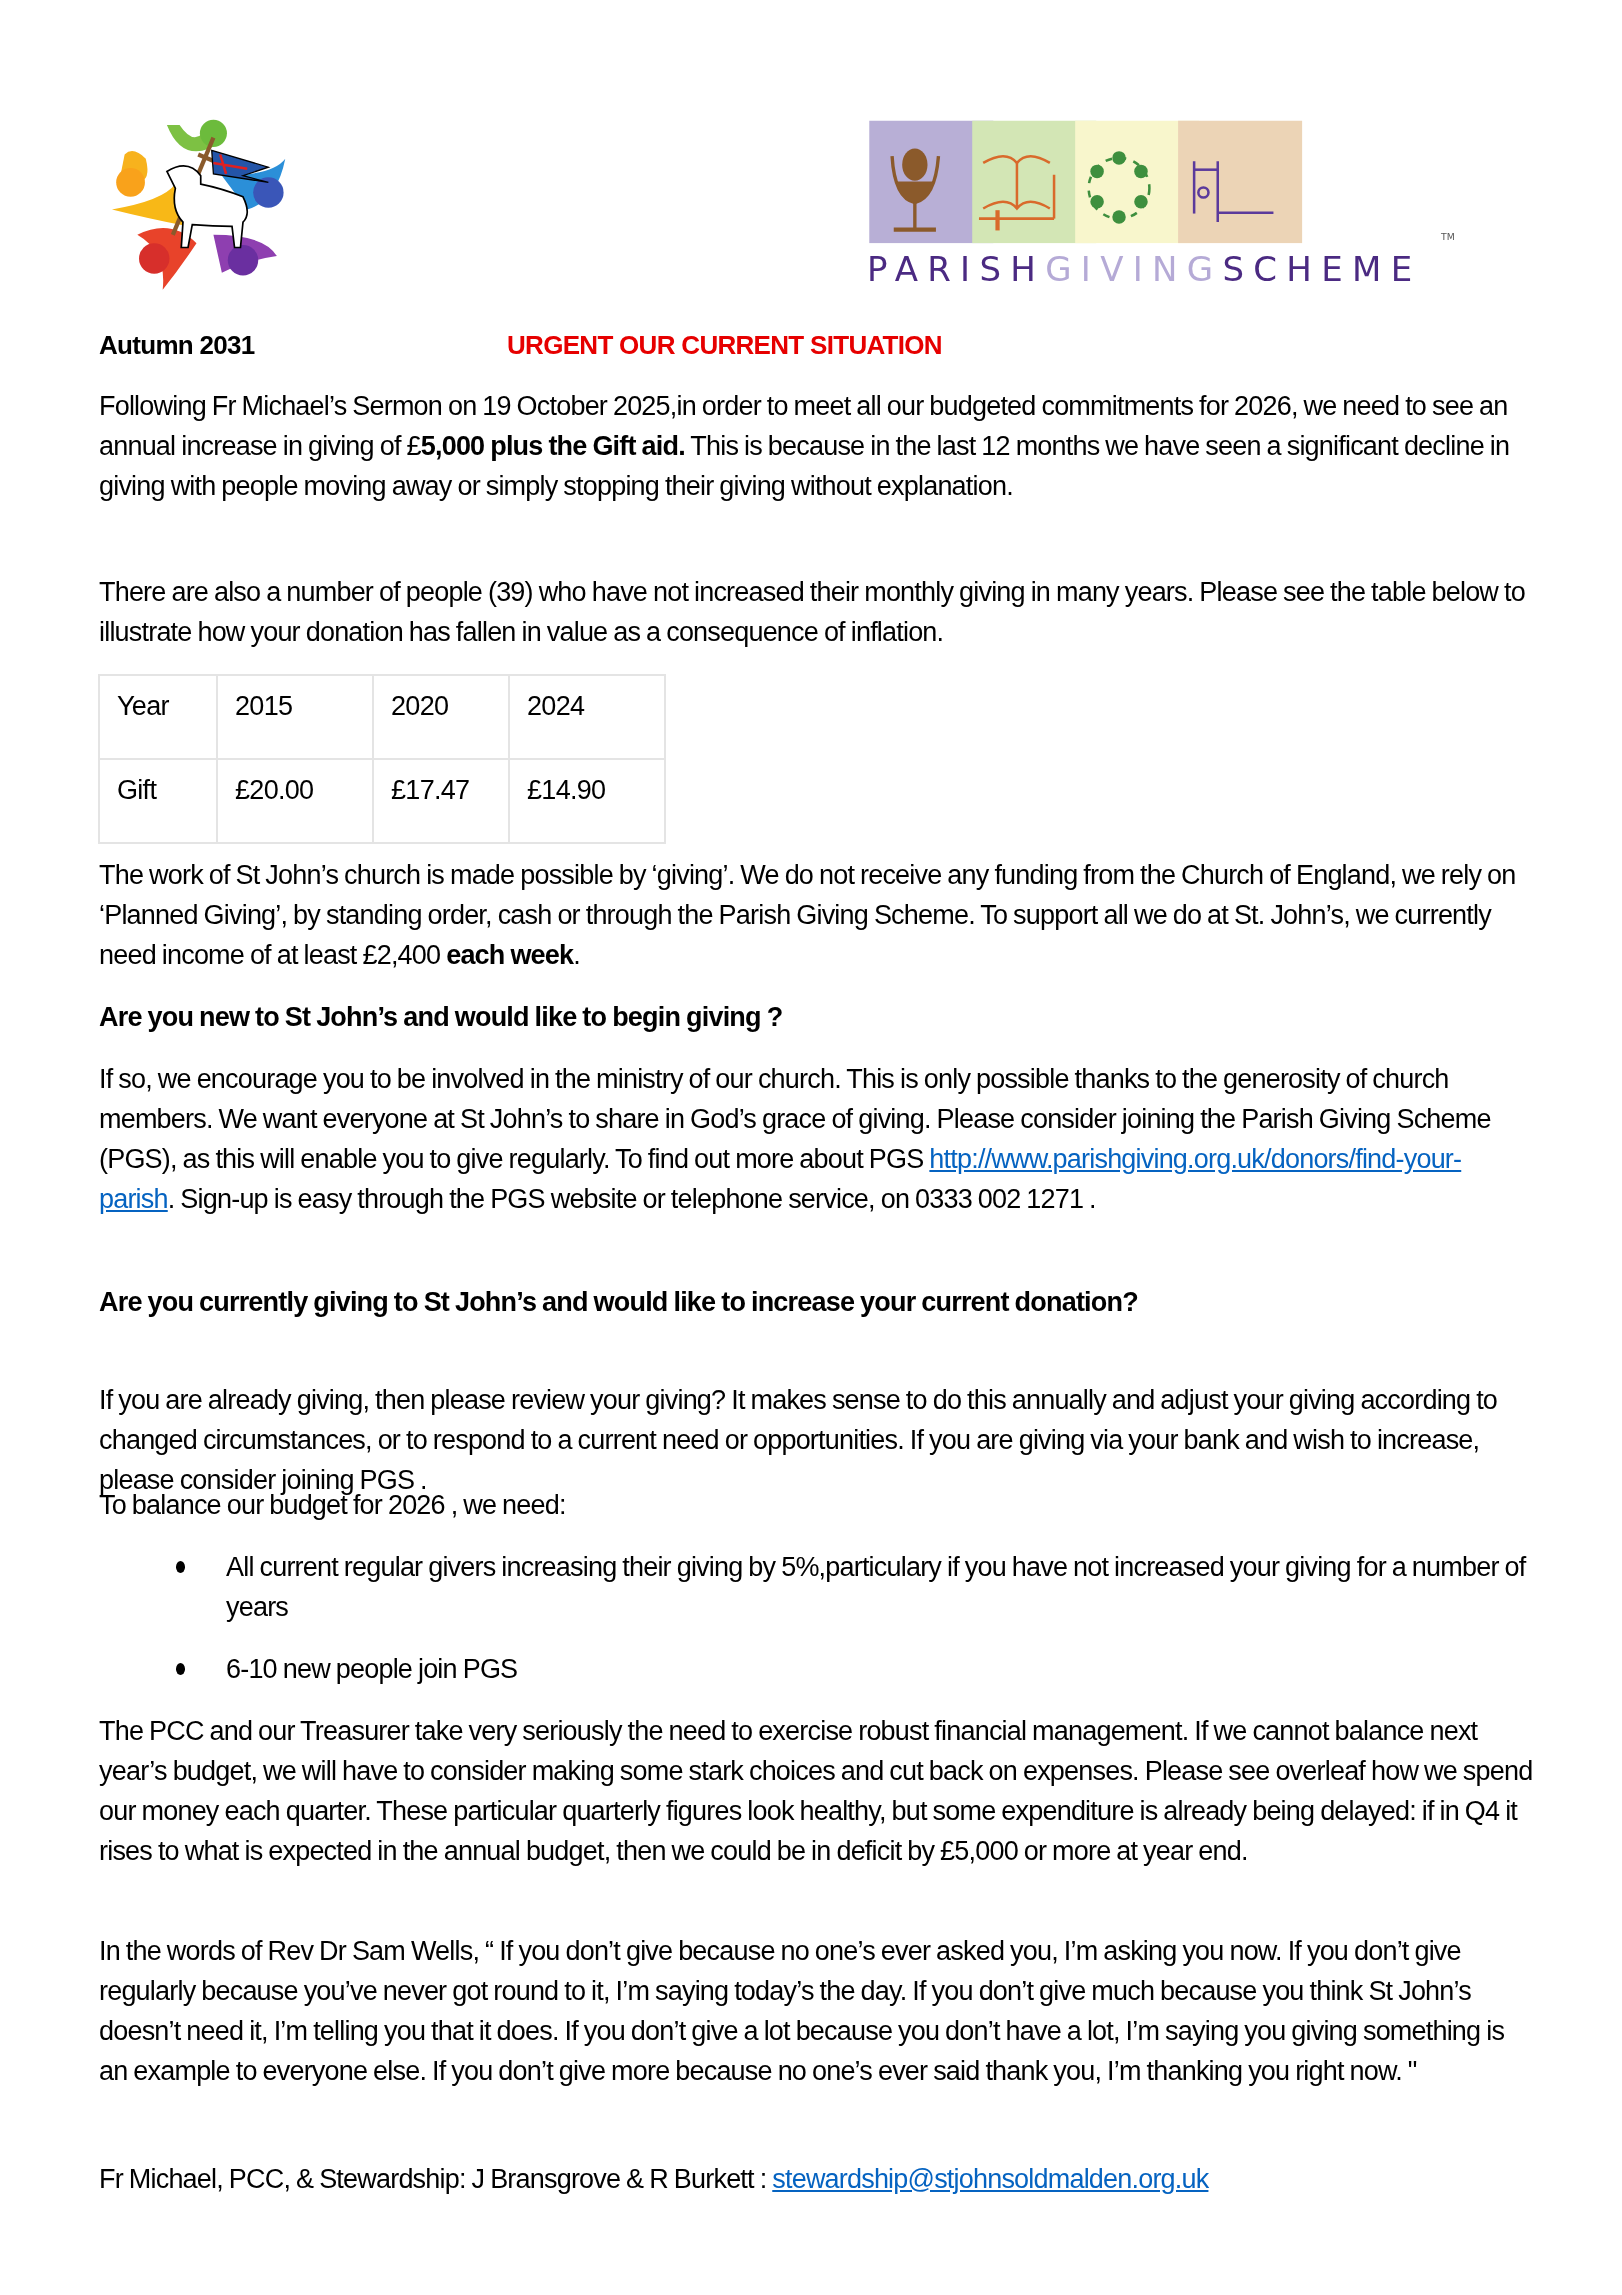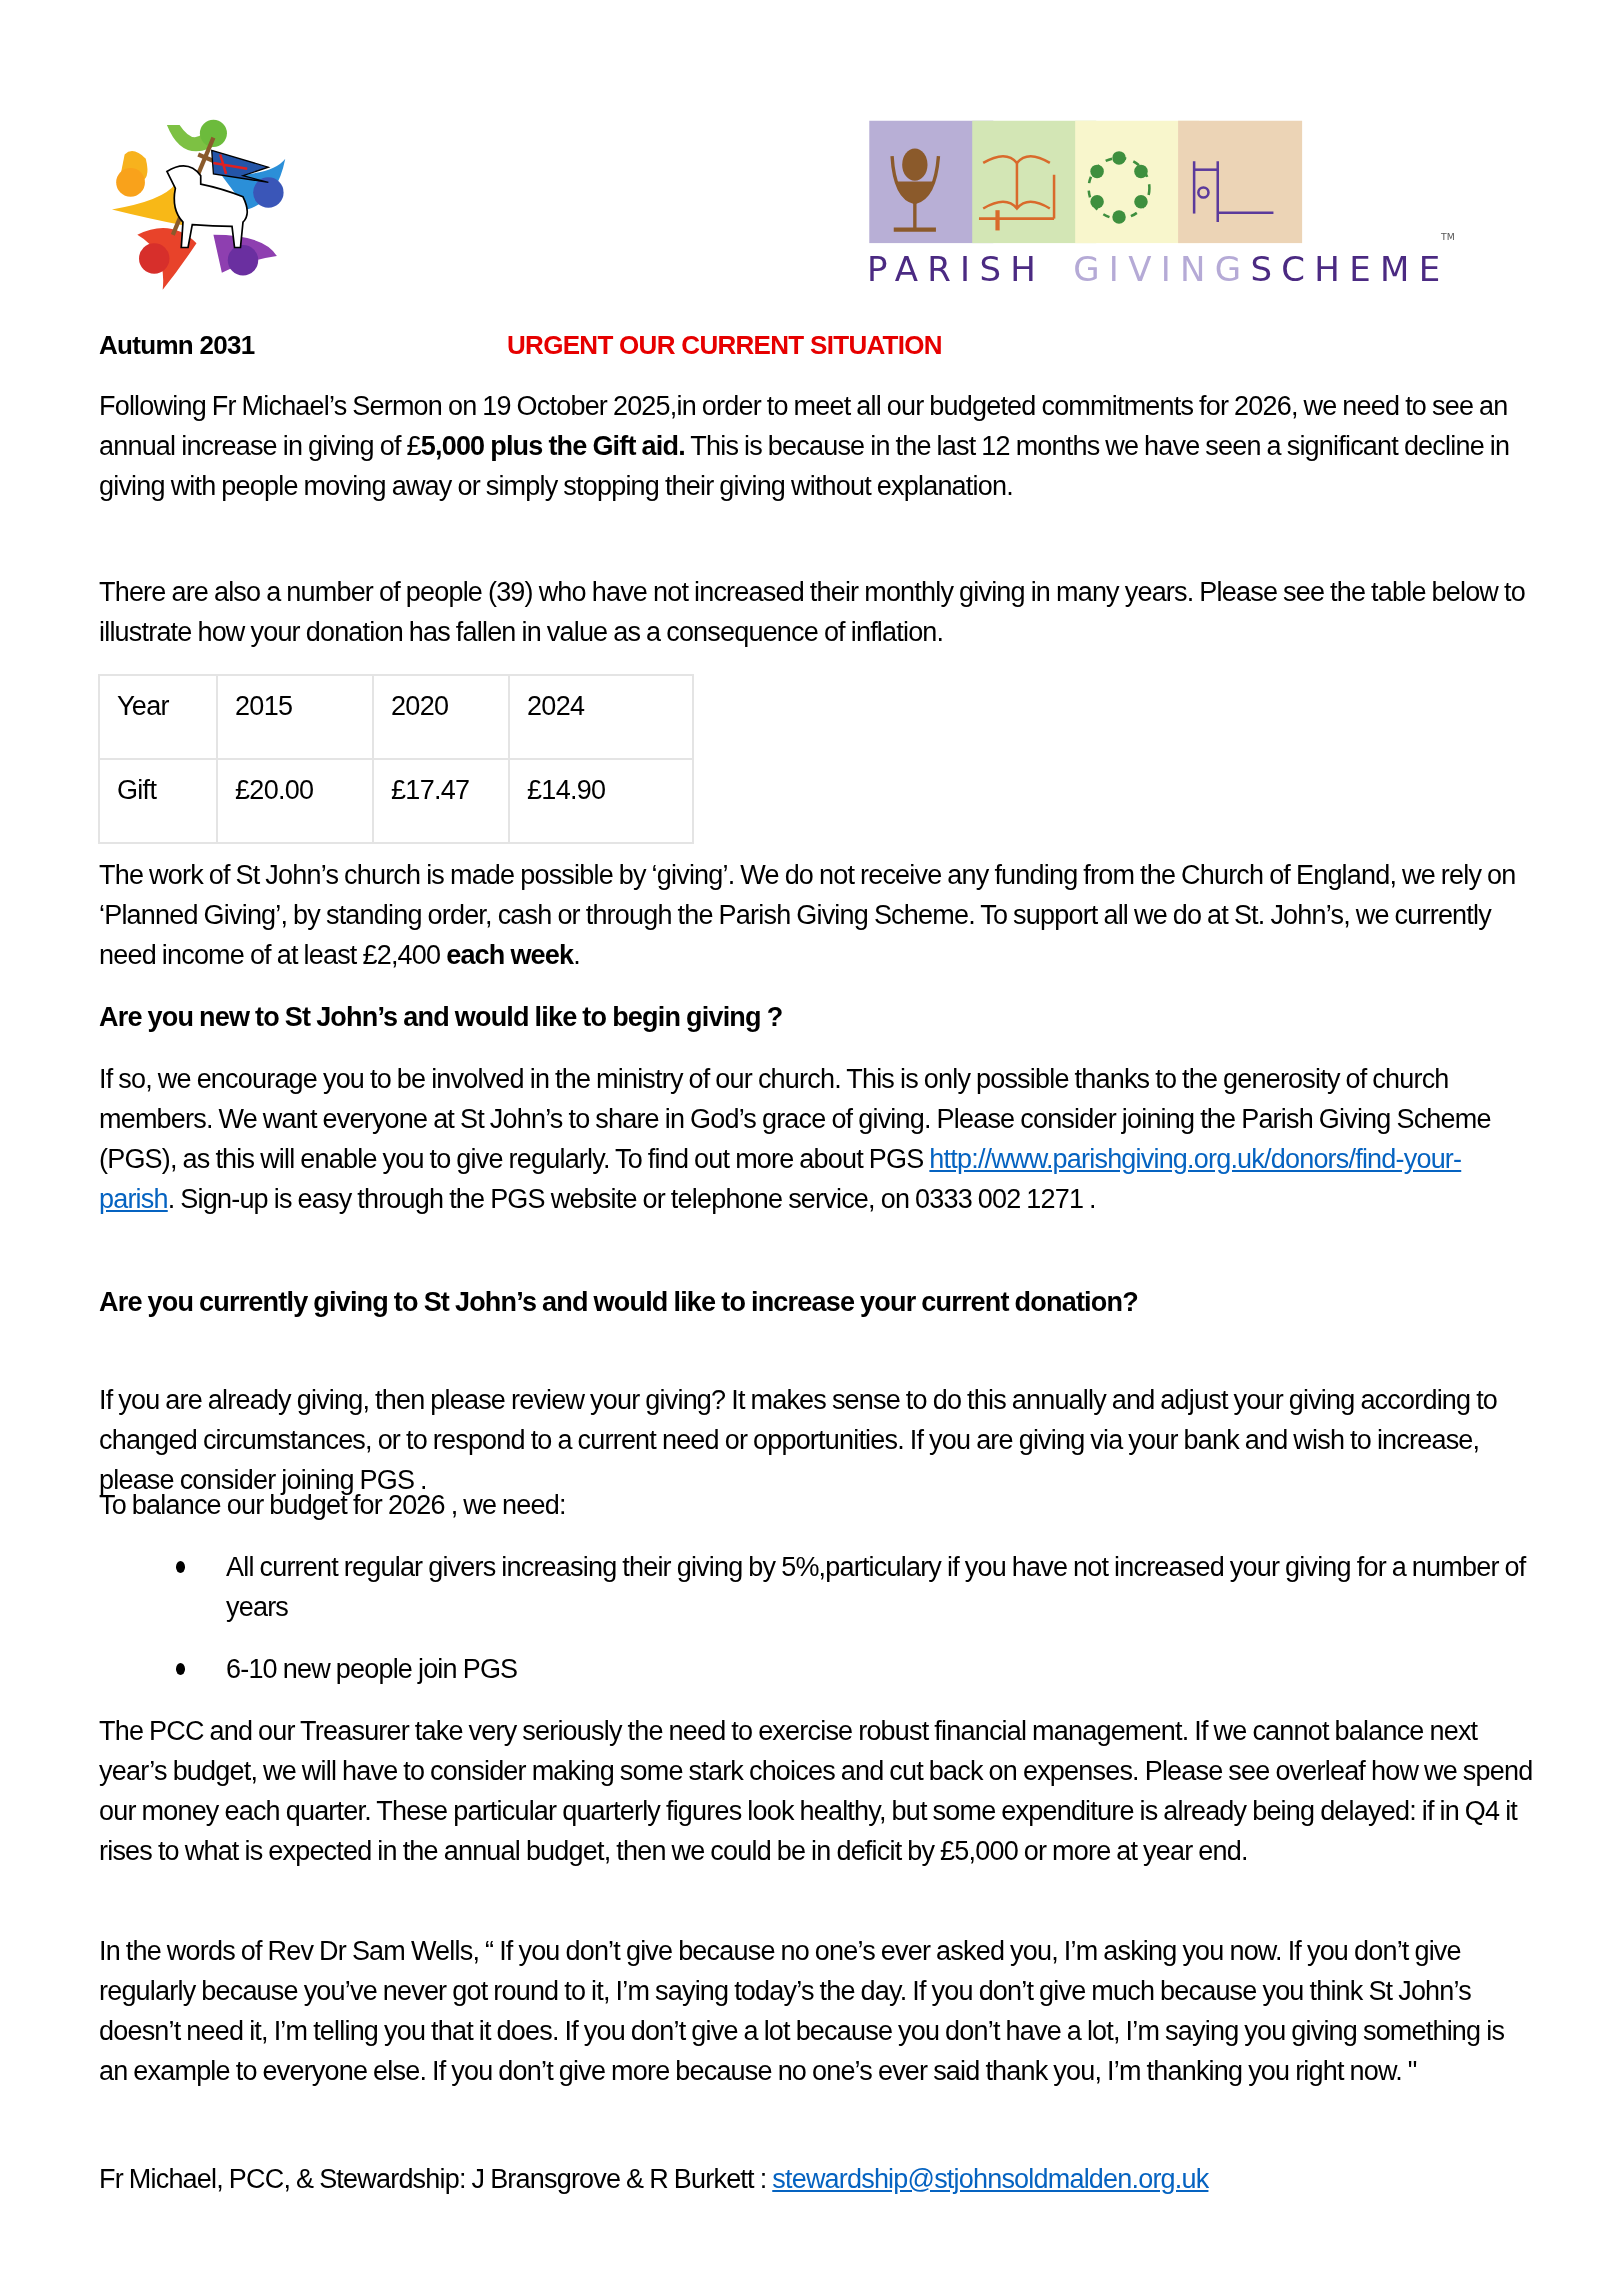--- a/index.html
+++ b/index.html
@@ -6,38 +6,38 @@
   body { width: 1623px; height: 2295px; position: relative; overflow: hidden;
          font-family: "Liberation Sans", sans-serif; color: #000; }
   .page { position: absolute; left: 0; top: 0; width: 1623px; height: 2295px; }
 
   
   .church-logo { position: absolute; left: 95px; top: 108px; width: 203px; height: 186px; }
   .pgs-logo { position: absolute; left: 862px; top: 114px; width: 617px; height: 177px; }
   .pgs-wordmark { position: absolute; left: 5px; top: 135px; font-size: 34px; letter-spacing: 9.3px;
                   font-family: "DejaVu Sans", sans-serif; font-weight: normal; white-space: nowrap; }
   .pgs-parish, .pgs-scheme { color: #4b2a82; }
-  .pgs-giving { color: #b5aad6; margin-left: 28px; }
+  .pgs-giving { color: #b5aad6; }
   .pgs-tm { position: absolute; left: 579px; top: 117px; font-size: 9.3px; color: #555; font-family: "DejaVu Sans", sans-serif; }
 
   
   .txt { position: absolute; left: 99px; width: 1437px; font-size: 27px; line-height: 40px;
          font-family: Liberation Sans, sans-serif; letter-spacing: -0.8px; word-spacing: -0.8px; }
   .bold { font-weight: bold; }
   .link { color: #0563c1; text-decoration: underline; }
 
   .header-date { position: absolute; left: 99px; top: 330px; font-size: 26px; font-weight: bold; letter-spacing: -0.7px; }
   .header-title { position: absolute; left: 507px; top: 330px; font-size: 26px; font-weight: bold; color: #e60000; letter-spacing: -0.7px; }
 
   
   .inflation-table { position: absolute; left: 98px; top: 674px; border-collapse: collapse;
                      font-size: 27px; letter-spacing: -0.7px; }
   .inflation-table td { border: 2.5px solid #e4e4e4; height: 84px; vertical-align: top;
                         padding: 15px 0 0 17px; box-sizing: border-box; }
-  .c0 { width: 118px; } .c1 { width: 156px; } .c2 { width: 136px; } .c3 { width: 184px; margin-top: 12px; }
+  .c0 { width: 118px; } .c1 { width: 156px; } .c2 { width: 136px; } .c3 { width: 156px; margin-top: 12px; }
 
   
   .bullet-list { position: absolute; left: 99px; width: 1437px; margin: 0; padding: 0; list-style: none;
                  font-size: 27px; line-height: 40px; letter-spacing: -0.8px; word-spacing: -0.8px; }
   .bullet-list li { position: relative; padding-left: 127px; }
   .bullet-list .dot { position: absolute; left: 77px; top: 13.5px; width: 9.3px; height: 12px; border-radius: 50%; background: #000; }
 </style>
 </head>
 <body>
 

